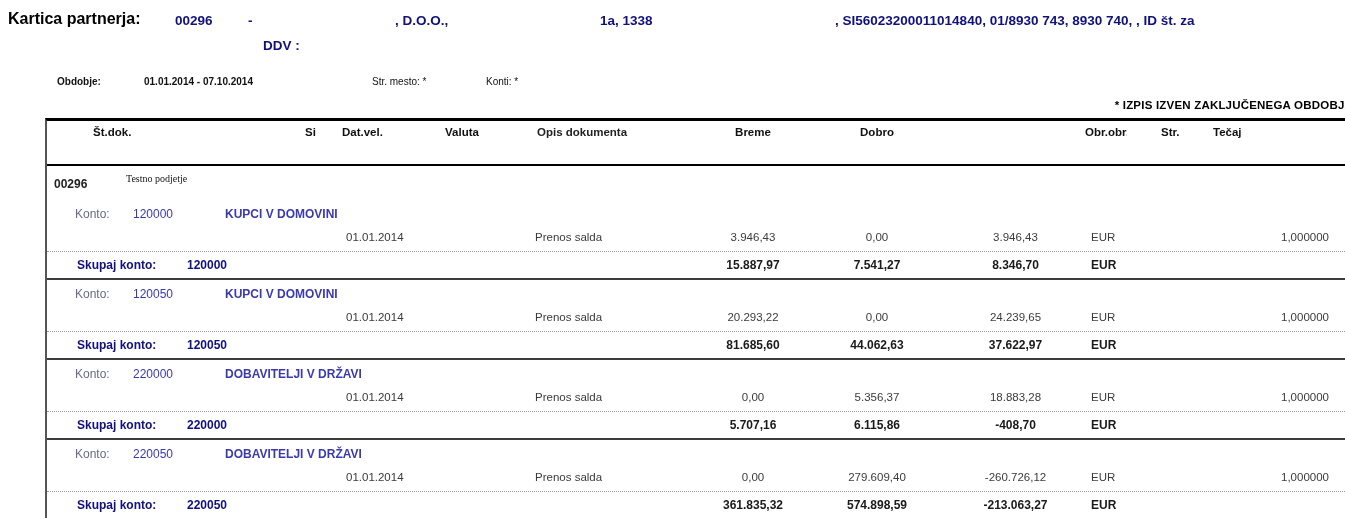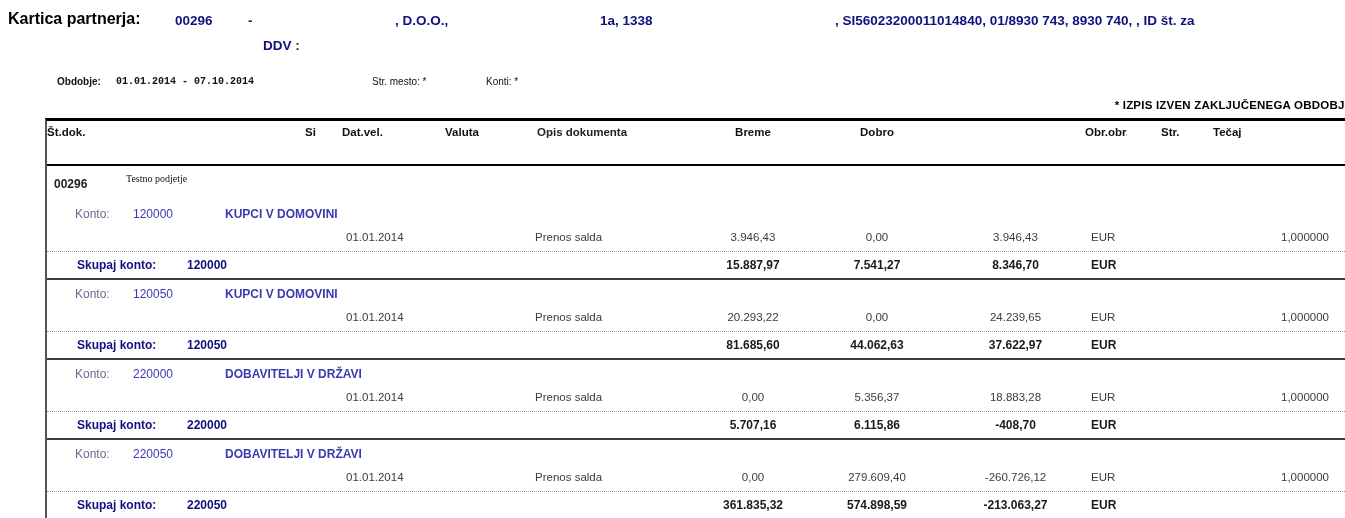--- a/index.html
+++ b/index.html
@@ -15,35 +15,35 @@
   .hfrag{position:absolute;font-size:13.5px;font-weight:bold;color:var(--navy);white-space:nowrap;}
   .f-code{left:175px;top:13px;}
   .f-dash{left:248px;top:13px;}
   .f-dooo{left:395px;top:13px;}
   .f-addr{left:600px;top:13px;}
   .f-ids{left:835px;top:13px;}
   .f-ddv{left:263px;top:38px;}
   
   .filters span{position:absolute;top:76px;font-size:10px;color:#111;white-space:nowrap;}
   .ob-label{left:57px;font-weight:bold;}
-  .ob-value{left:116px;font-weight:bold;font-family:Liberation Mono, monospace;}
+  .ob-value{left:144px;font-weight:bold;}
   .sm-label{left:372px;}
   .ko-label{left:486px;}
   .note{position:absolute;top:99px;left:875px;width:478px;text-align:right;
         font-size:11.5px;font-weight:bold;color:#000;letter-spacing:.2px;white-space:nowrap;}
   
   .report{position:absolute;left:45px;top:118px;width:1322px;
           border-top:3px solid #000;border-left:2px solid #555;}
   .trow{display:grid;box-sizing:border-box;
         grid-template-columns:255px 40px 95px 90px 175px 105px 142px 133px 45px 55px 75px 110px;}
   .c{overflow:hidden;white-space:nowrap;}
   .num{text-align:center;}
   .header-row{height:45px;padding-top:5px;border-bottom:2.5px solid #000;
               font-size:11.5px;font-weight:bold;color:#111;}
-  .h1{} .h2{padding-left:3px;} .h3{} .h4{padding-left:8px;}
+  .h1{margin-left:46px;} .h2{padding-left:3px;} .h3{} .h4{padding-left:8px;}
   .h5{padding-left:10px;font-weight:600;color:#222;}
   .h6{padding-right:3px;} .h7{padding-right:2px;} .h8{}
   .h10{padding-left:3px;} .h11{padding-left:34px;} .h12{padding-left:31px;text-align:left;}
   .partner-row{height:34px;position:relative;}
   .partner-code{position:absolute;left:7px;top:11px;font-size:12px;font-weight:bold;color:#222;}
   .partner-name{position:absolute;left:79px;top:7px;font-size:10px;color:#111;
                 font-family:"Liberation Serif",serif;}
   .konto-row{height:27px;position:relative;font-size:12px;}
   .konto-label{position:absolute;left:28px;top:7px;color:var(--konto-label);}
   .konto-num{position:absolute;left:86px;top:7px;color:var(--konto-val);}

